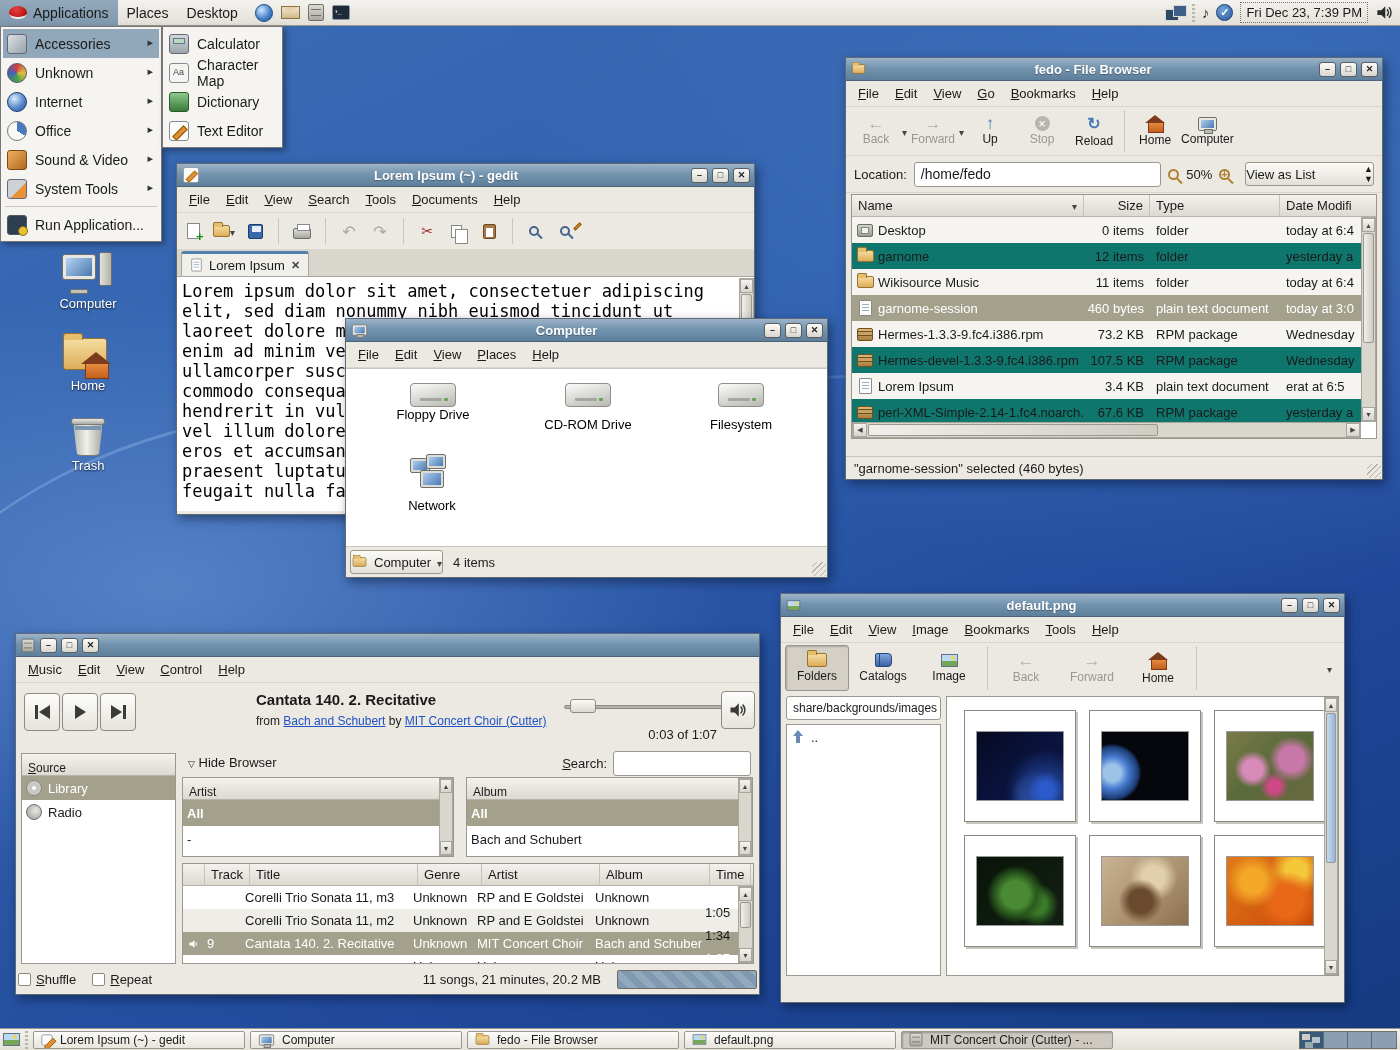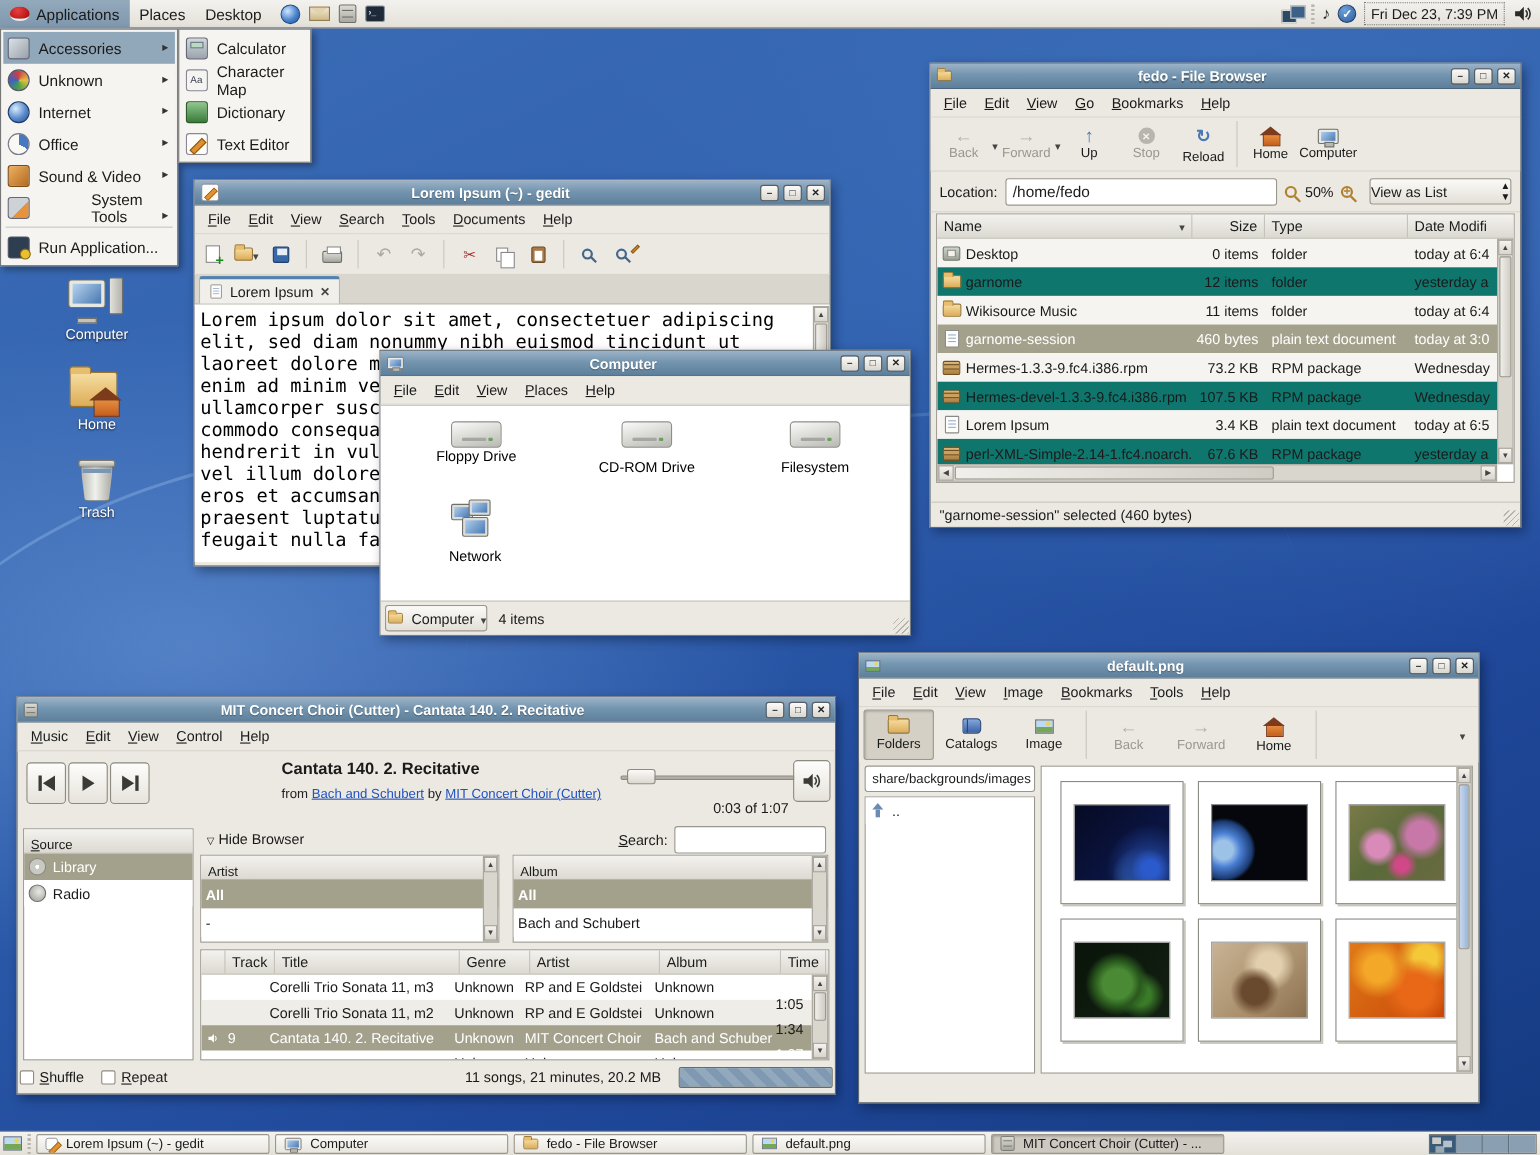--- a/index.html
+++ b/index.html
@@ -583,21 +583,21 @@
             <span class="ftype">RPM package</span>
             <span class="fdate">Wednesday</span>
           </div>
         <div class="frow lt">
             <span class="fic">
               <span class="idoc"></span>
             </span>
             <span class="fname">Lorem Ipsum</span>
             <span class="fsize">3.4 KB</span>
             <span class="ftype">plain text document</span>
-            <span class="fdate">today at 6:5</span>
+            <span class="fdate">erat at 6:5</span>
           </div>
         <div class="frow alt">
             <span class="fic">
               <span class="irpm"></span>
             </span>
             <span class="fname">perl-XML-Simple-2.14-1.fc4.noarch.rpm</span>
             <span class="fsize">67.6 KB</span>
             <span class="ftype">RPM package</span>
             <span class="fdate">yesterday a</span>
           </div>
@@ -618,21 +618,20 @@
     </div>
     <div id="fedo-status">
       <span>"garnome-session" selected (460 bytes)</span>
       <span class="grip"></span>
     </div>
   </div>
 
   <div class="window" id="rbx">
     <div class="titlebar">
       <span class="icab mini"></span>
-      <span class="t-title">MIT Concert Choir (Cutter) - Cantata 140. 2. Recitative</span>
       <span class="winbtn wb-min"></span>
       <span class="winbtn wb-max"></span>
       <span class="winbtn wb-close"></span>
     </div>
     <div class="menubar">
       <span class="mn">Music</span>
       <span class="mn">Edit</span>
       <span class="mn">View</span>
       <span class="mn">Control</span>
       <span class="mn">Help</span>
@@ -935,21 +934,21 @@
     <div class="mitem">
         <span class="mi mi-off"></span>
         <span class="sub" style="flex:1;">Office</span>
       </div>
     <div class="mitem">
         <span class="mi mi-snd"></span>
         <span class="sub" style="flex:1;">Sound &amp; Video</span>
       </div>
     <div class="mitem">
         <span class="mi mi-sys"></span>
-        <span class="sub" style="flex:1;margin-left:48px;">System Tools</span>
+        <span class="sub" style="flex:1;">System Tools</span>
       </div>
     <div class="msep"></div>
     <div class="mitem">
         <span class="mi mi-run gear"></span>
         <span style="flex:1;">Run Application...</span>
       </div>
   </div>
   <div id="submenu">
     <div class="mitem">
         <span class="mi mi-calc"></span>

